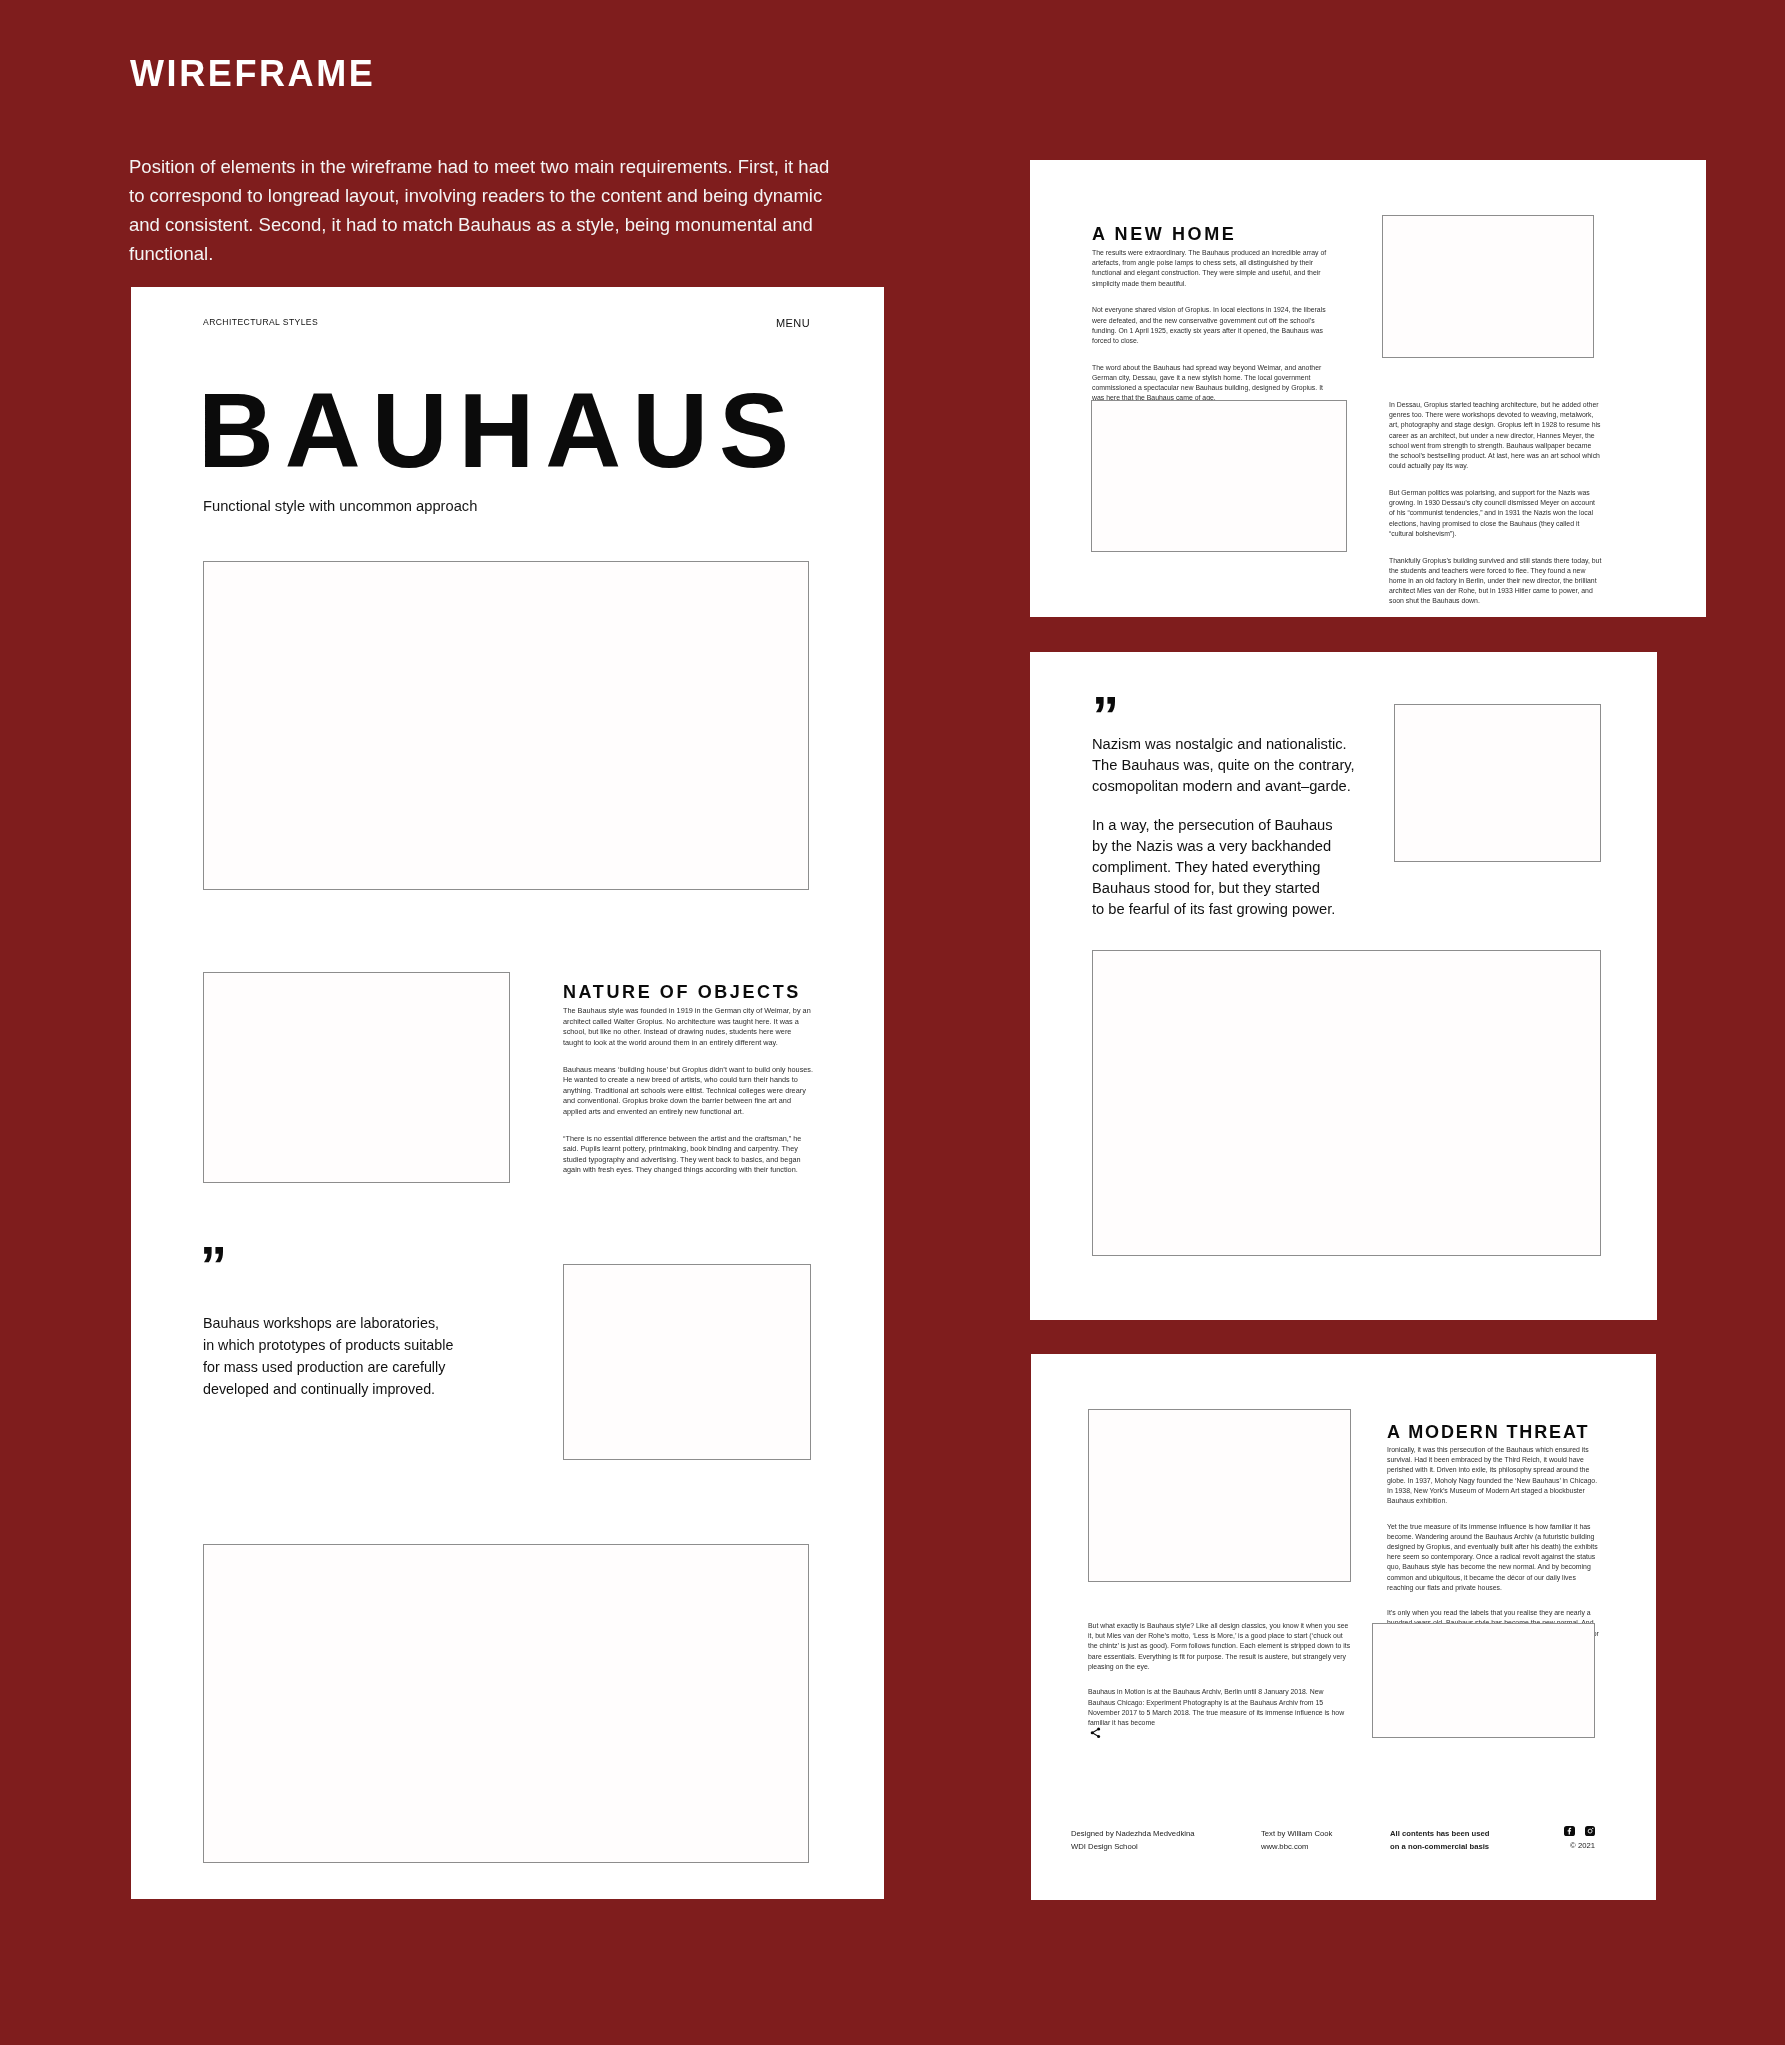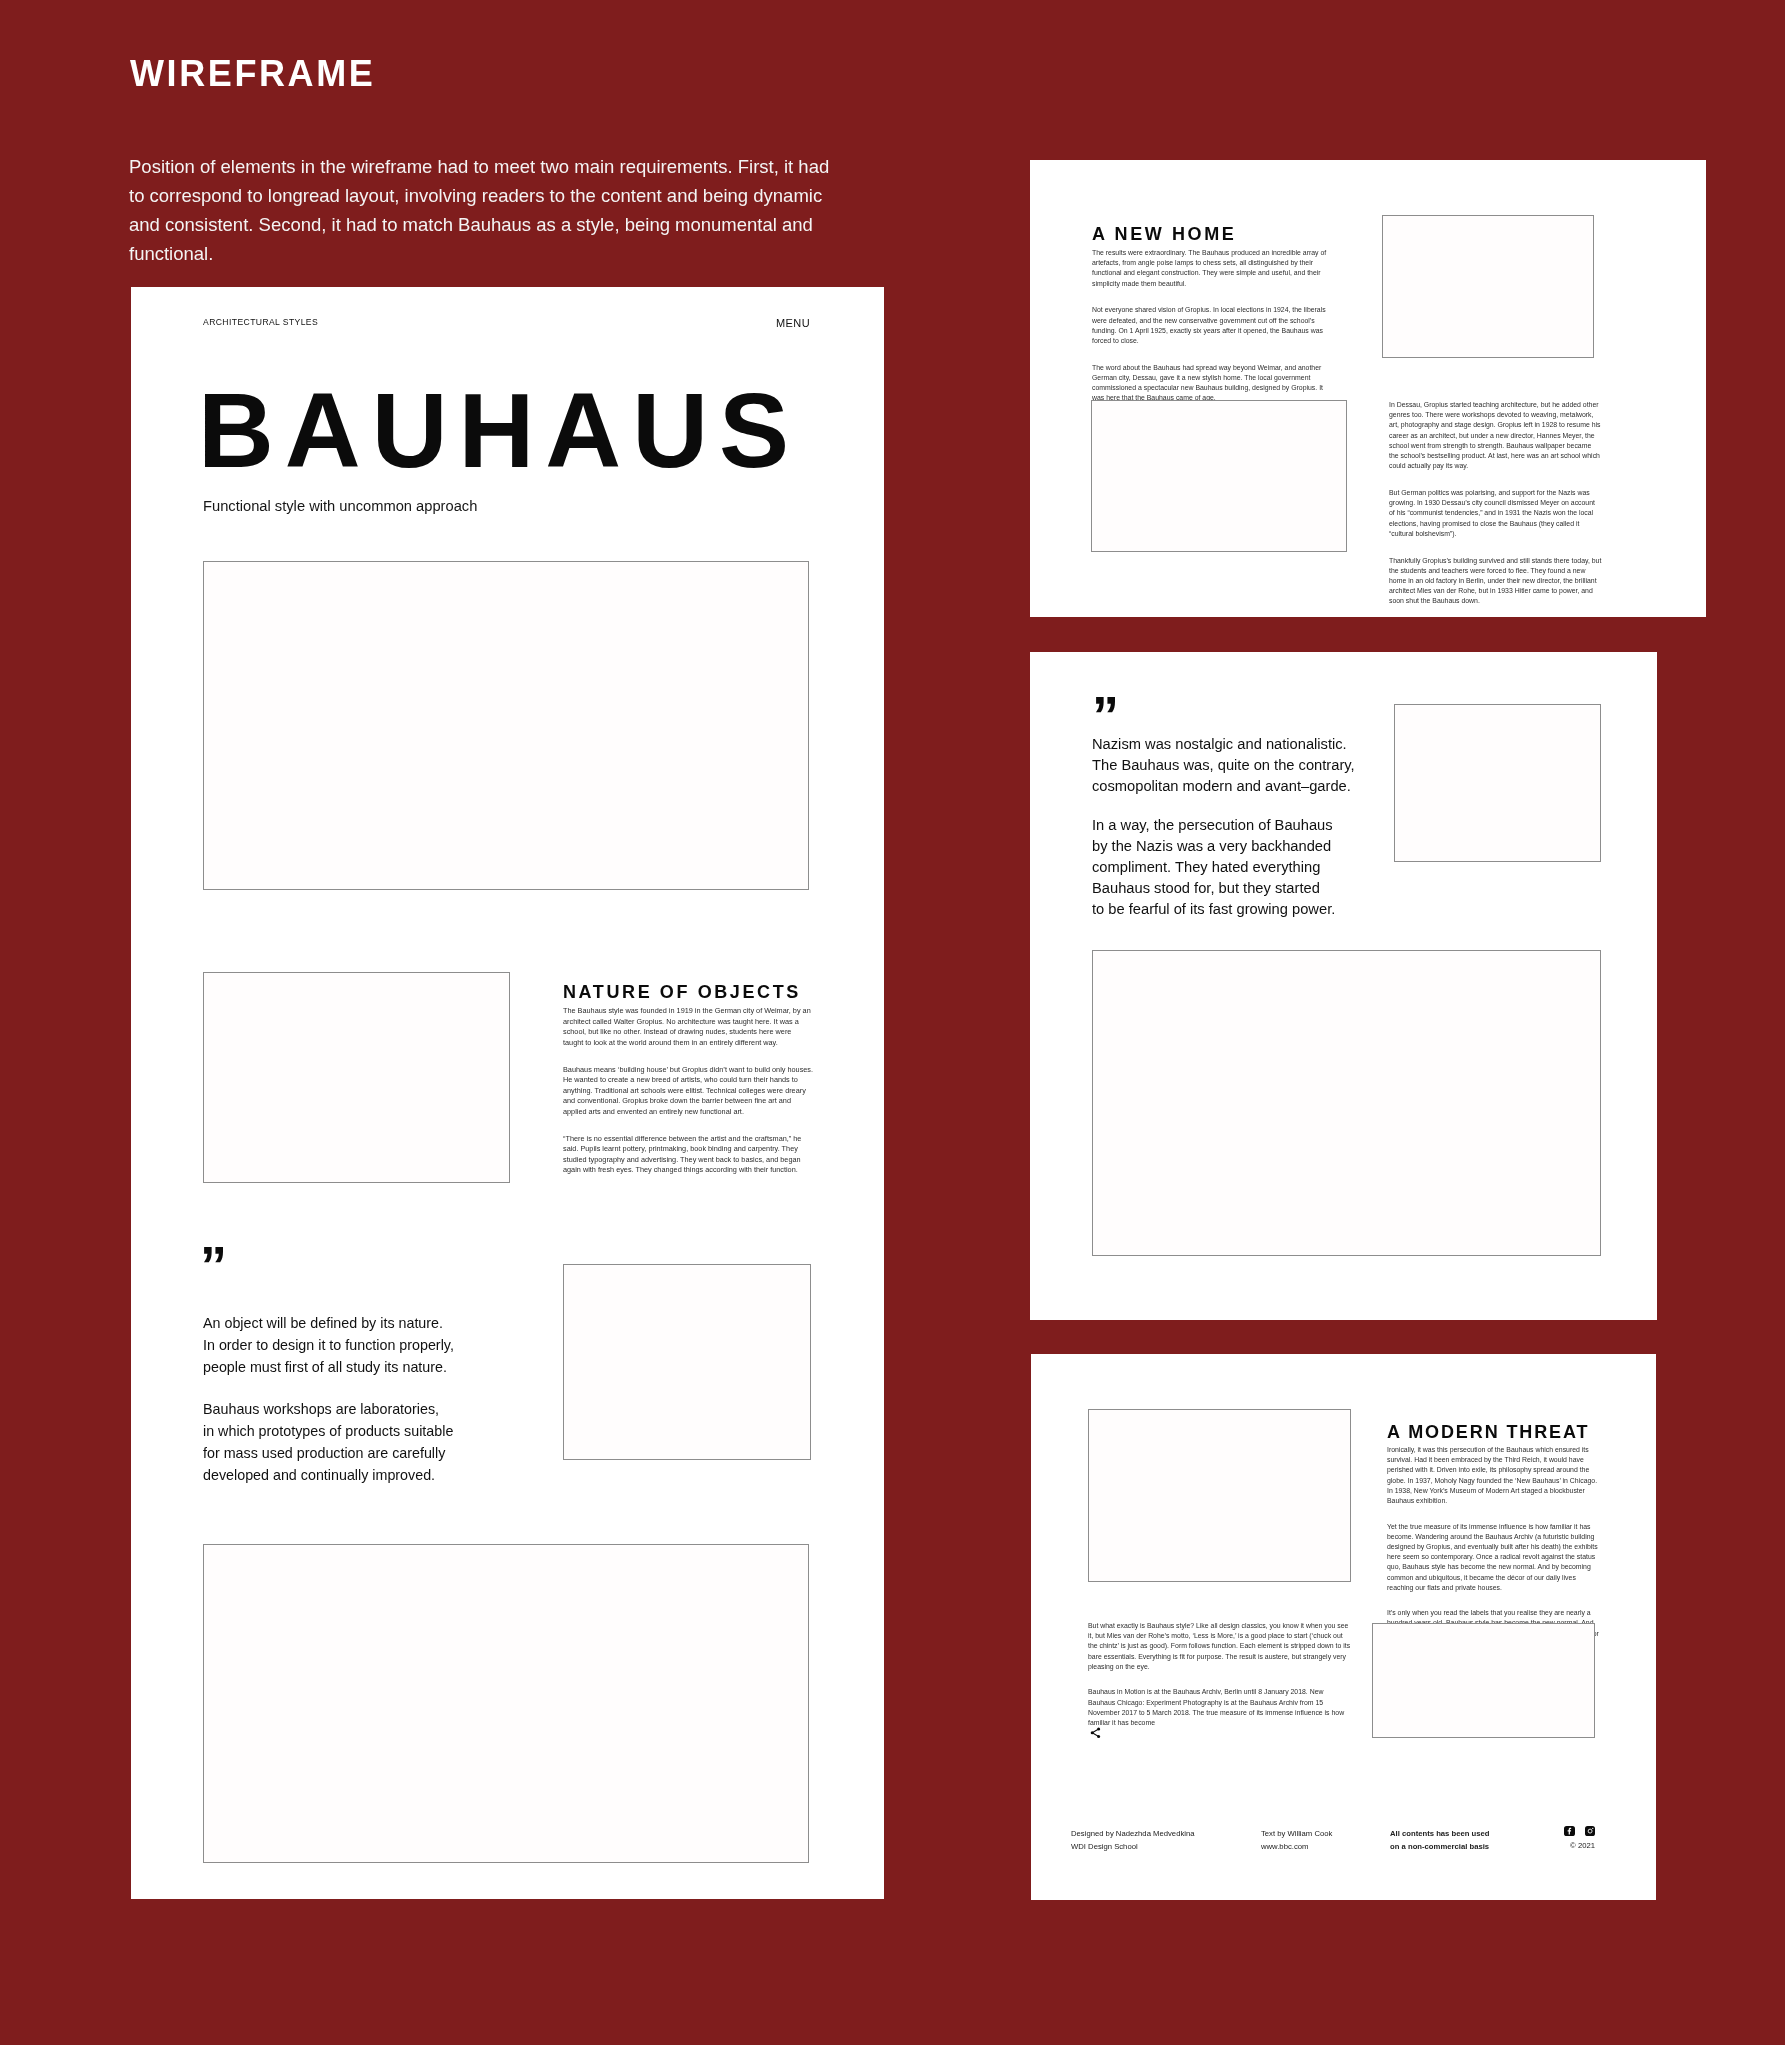--- a/index.html
+++ b/index.html
@@ -99,23 +99,20 @@
     <div class="ph cover-box2"></div>
     <h2 class="section-heading nature-heading">NATURE OF OBJECTS</h2>
     <div class="nature-col small">
       <p>The Bauhaus style was founded in 1919 in the German city of Weimar, by an architect called Walter Gropius. No architecture was taught here. It was a school, but like no other. Instead of drawing nudes, students here were taught to look at the world around them in an entirely different way.</p>
       <p>Bauhaus means ‘building house’ but Gropius didn’t want to build only houses. He wanted to create a new breed of artists, who could turn their hands to anything. Traditional art schools were elitist. Technical colleges were dreary and conventional. Gropius broke down the barrier between fine art and applied arts and envented an entirely new functional art.</p>
       <p>“There is no essential difference between the artist and the craftsman,” he said. Pupils learnt pottery, printmaking, book binding and carpentry. They studied typography and advertising. They went back to basics, and began again with fresh eyes. They changed things according with their function.</p>
     </div>
 
     <div class="quote-mark qm-cover">”</div>
     <div class="quote-block quote-cover">
-      <p>An object will be defined by its nature.
-In order to design it to function properly,
-people must first of all study its nature.</p>
       <p>Bauhaus workshops are laboratories,
 in which prototypes of products suitable
 for mass used production are carefully
 developed and continually improved.</p>
     </div>
     <div class="ph cover-box3"></div>
 
     <div class="ph cover-box4"></div>
   </section>
 

